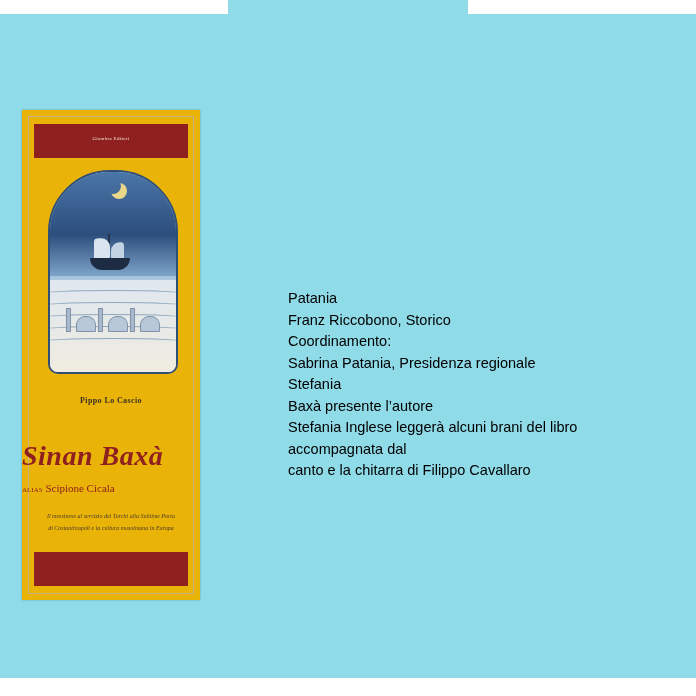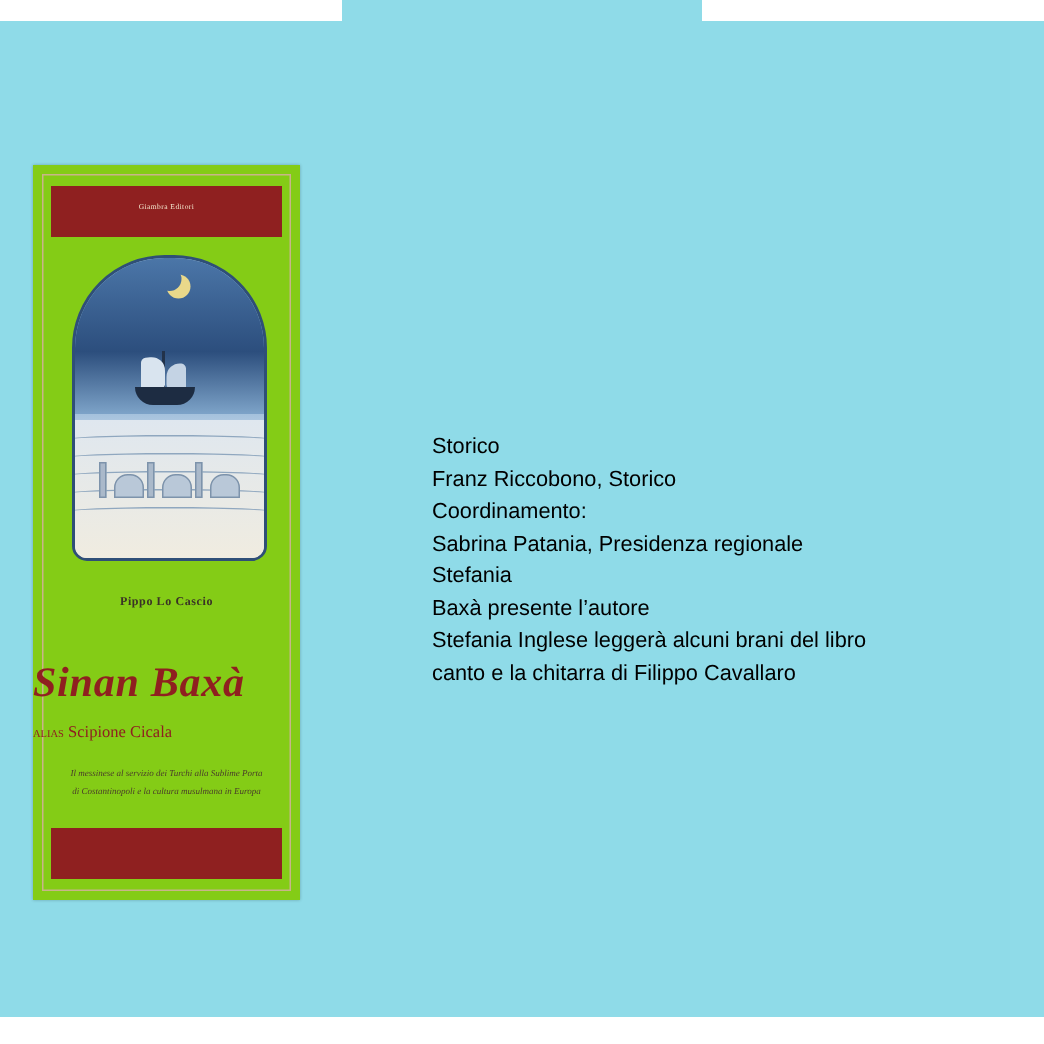--- a/index.html
+++ b/index.html
@@ -45,21 +45,21 @@
     background: #ffffff;
   }
 
   
   .book {
     position: absolute;
     left: 22px;
     top: 110px;
     width: 178px;
     height: 490px;
-    background: #84cc16;
+    background: #eab308;
     box-shadow: 0 0 2px rgba(0,0,0,0.25);
     overflow: hidden;
   }
   .book-inner-border {
     position: absolute;
     left: 6px;
     top: 6px;
     right: 6px;
     bottom: 6px;
     border: 1px solid #c9b48a;
@@ -329,23 +329,24 @@
     </div>
     <div class="book-blurb">
       <div>Il messinese al servizio dei Turchi alla Sublime Porta</div>
       <div>di Costantinopoli e la cultura musulmana in Europa</div>
     </div>
 
     <div class="book-bottom-bar"></div>
   </div>
 
   <div class="text-block">
-    <p>Storico</p>
+    <p>Patania</p>
     <p>Franz Riccobono, Storico</p>
     <p>Coordinamento:</p>
     <p>Sabrina Patania, Presidenza regionale</p>
     <p>Stefania</p>
     <p>Baxà presente l’autore</p>
     <p>Stefania Inglese leggerà alcuni brani del libro</p>
+    <p>accompagnata dal</p>
     <p>canto e la chitarra di Filippo Cavallaro</p>
   </div>
 
 </div>
 
 </body></html>

